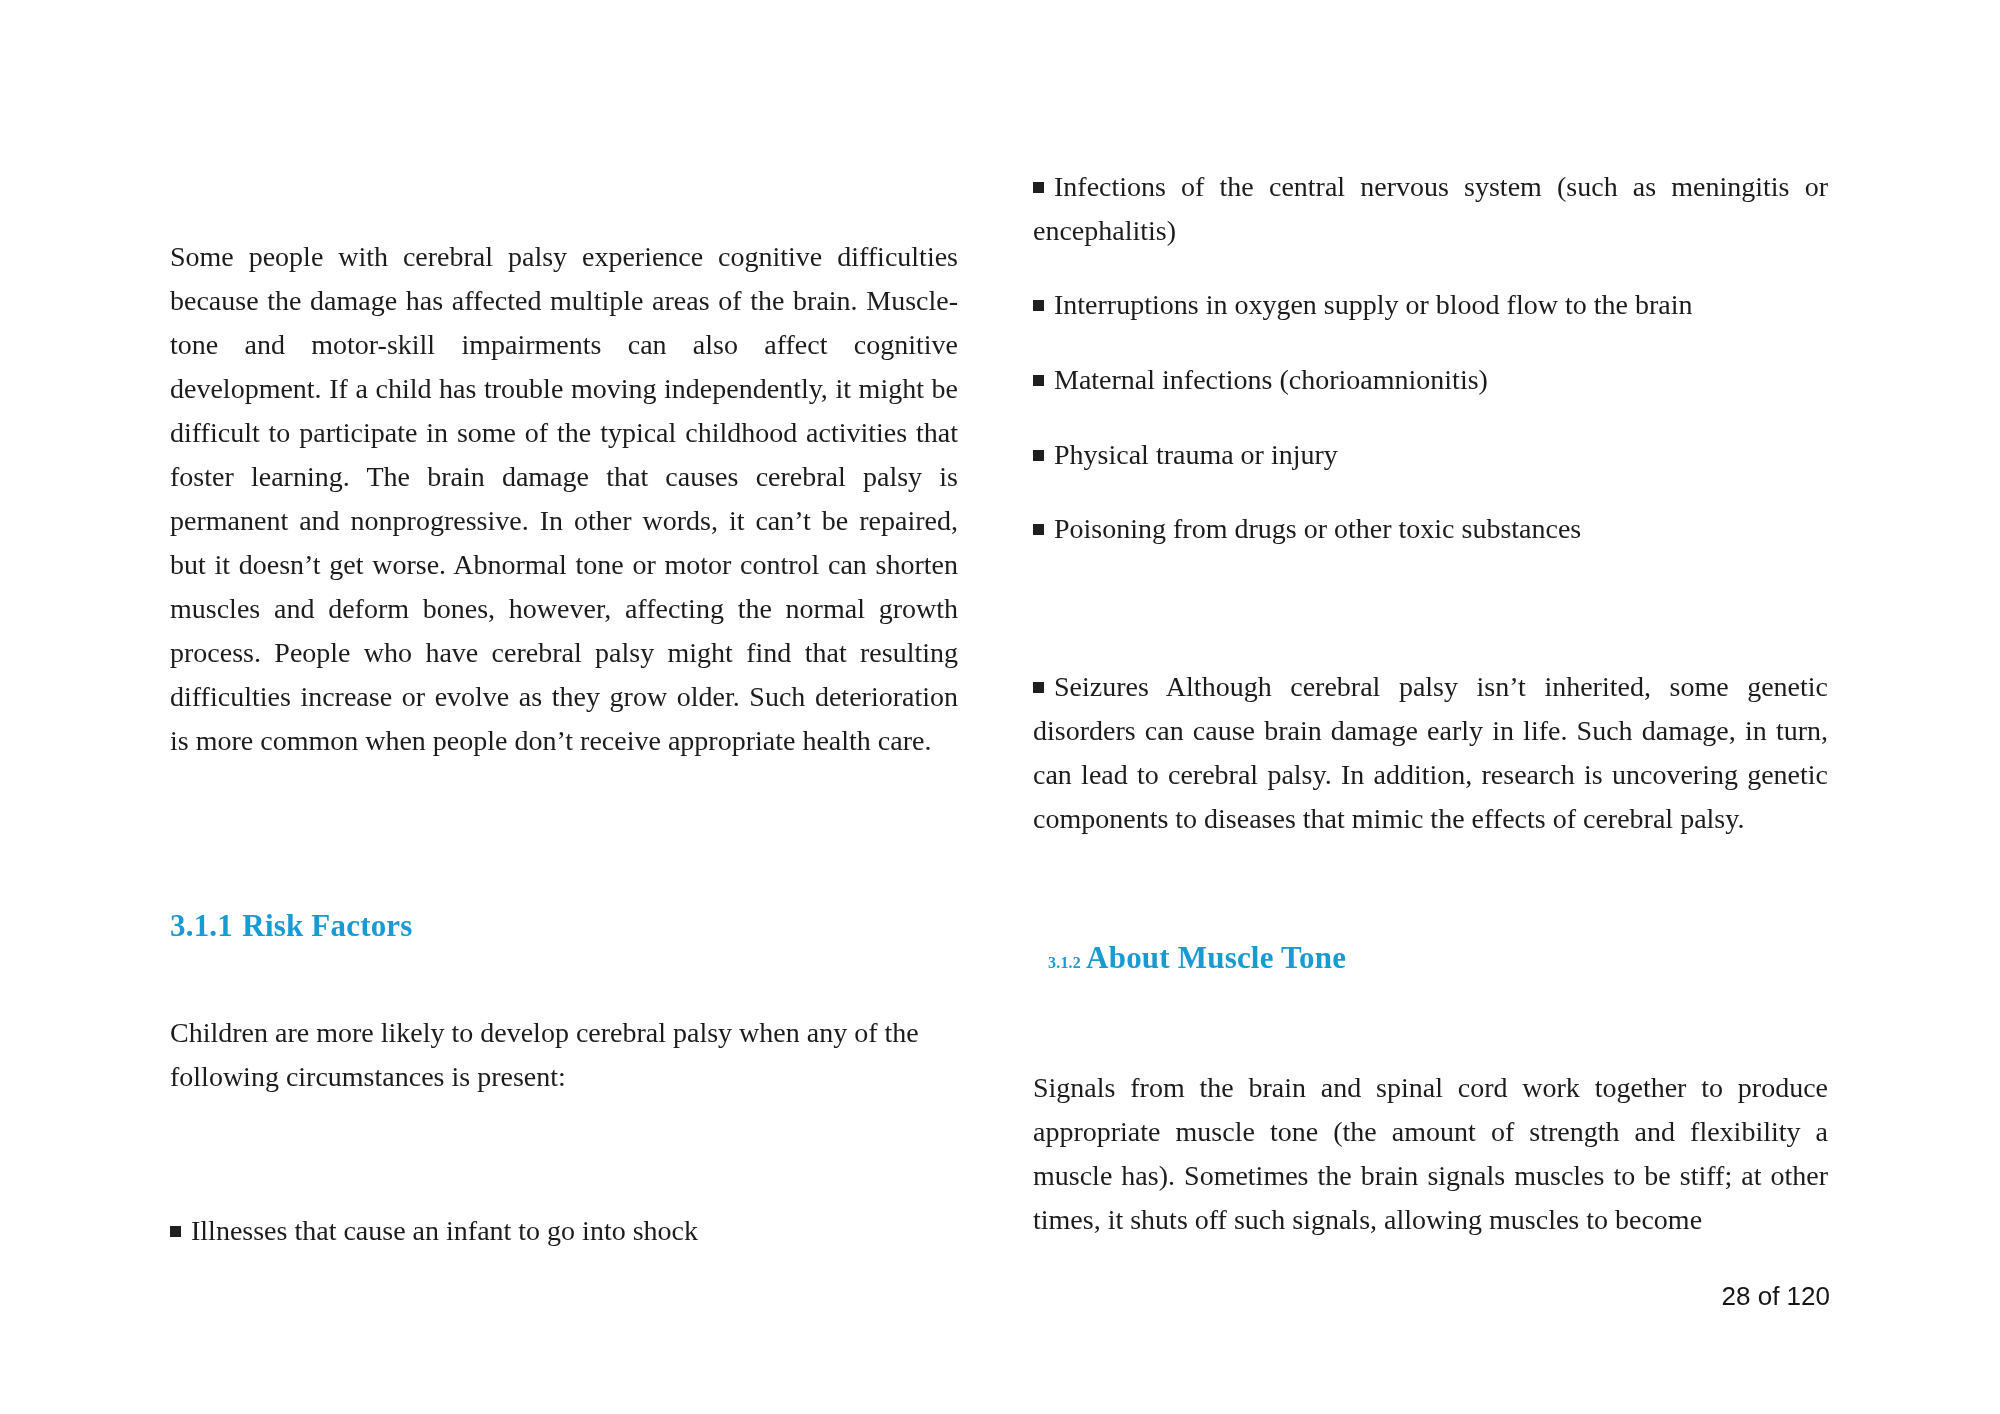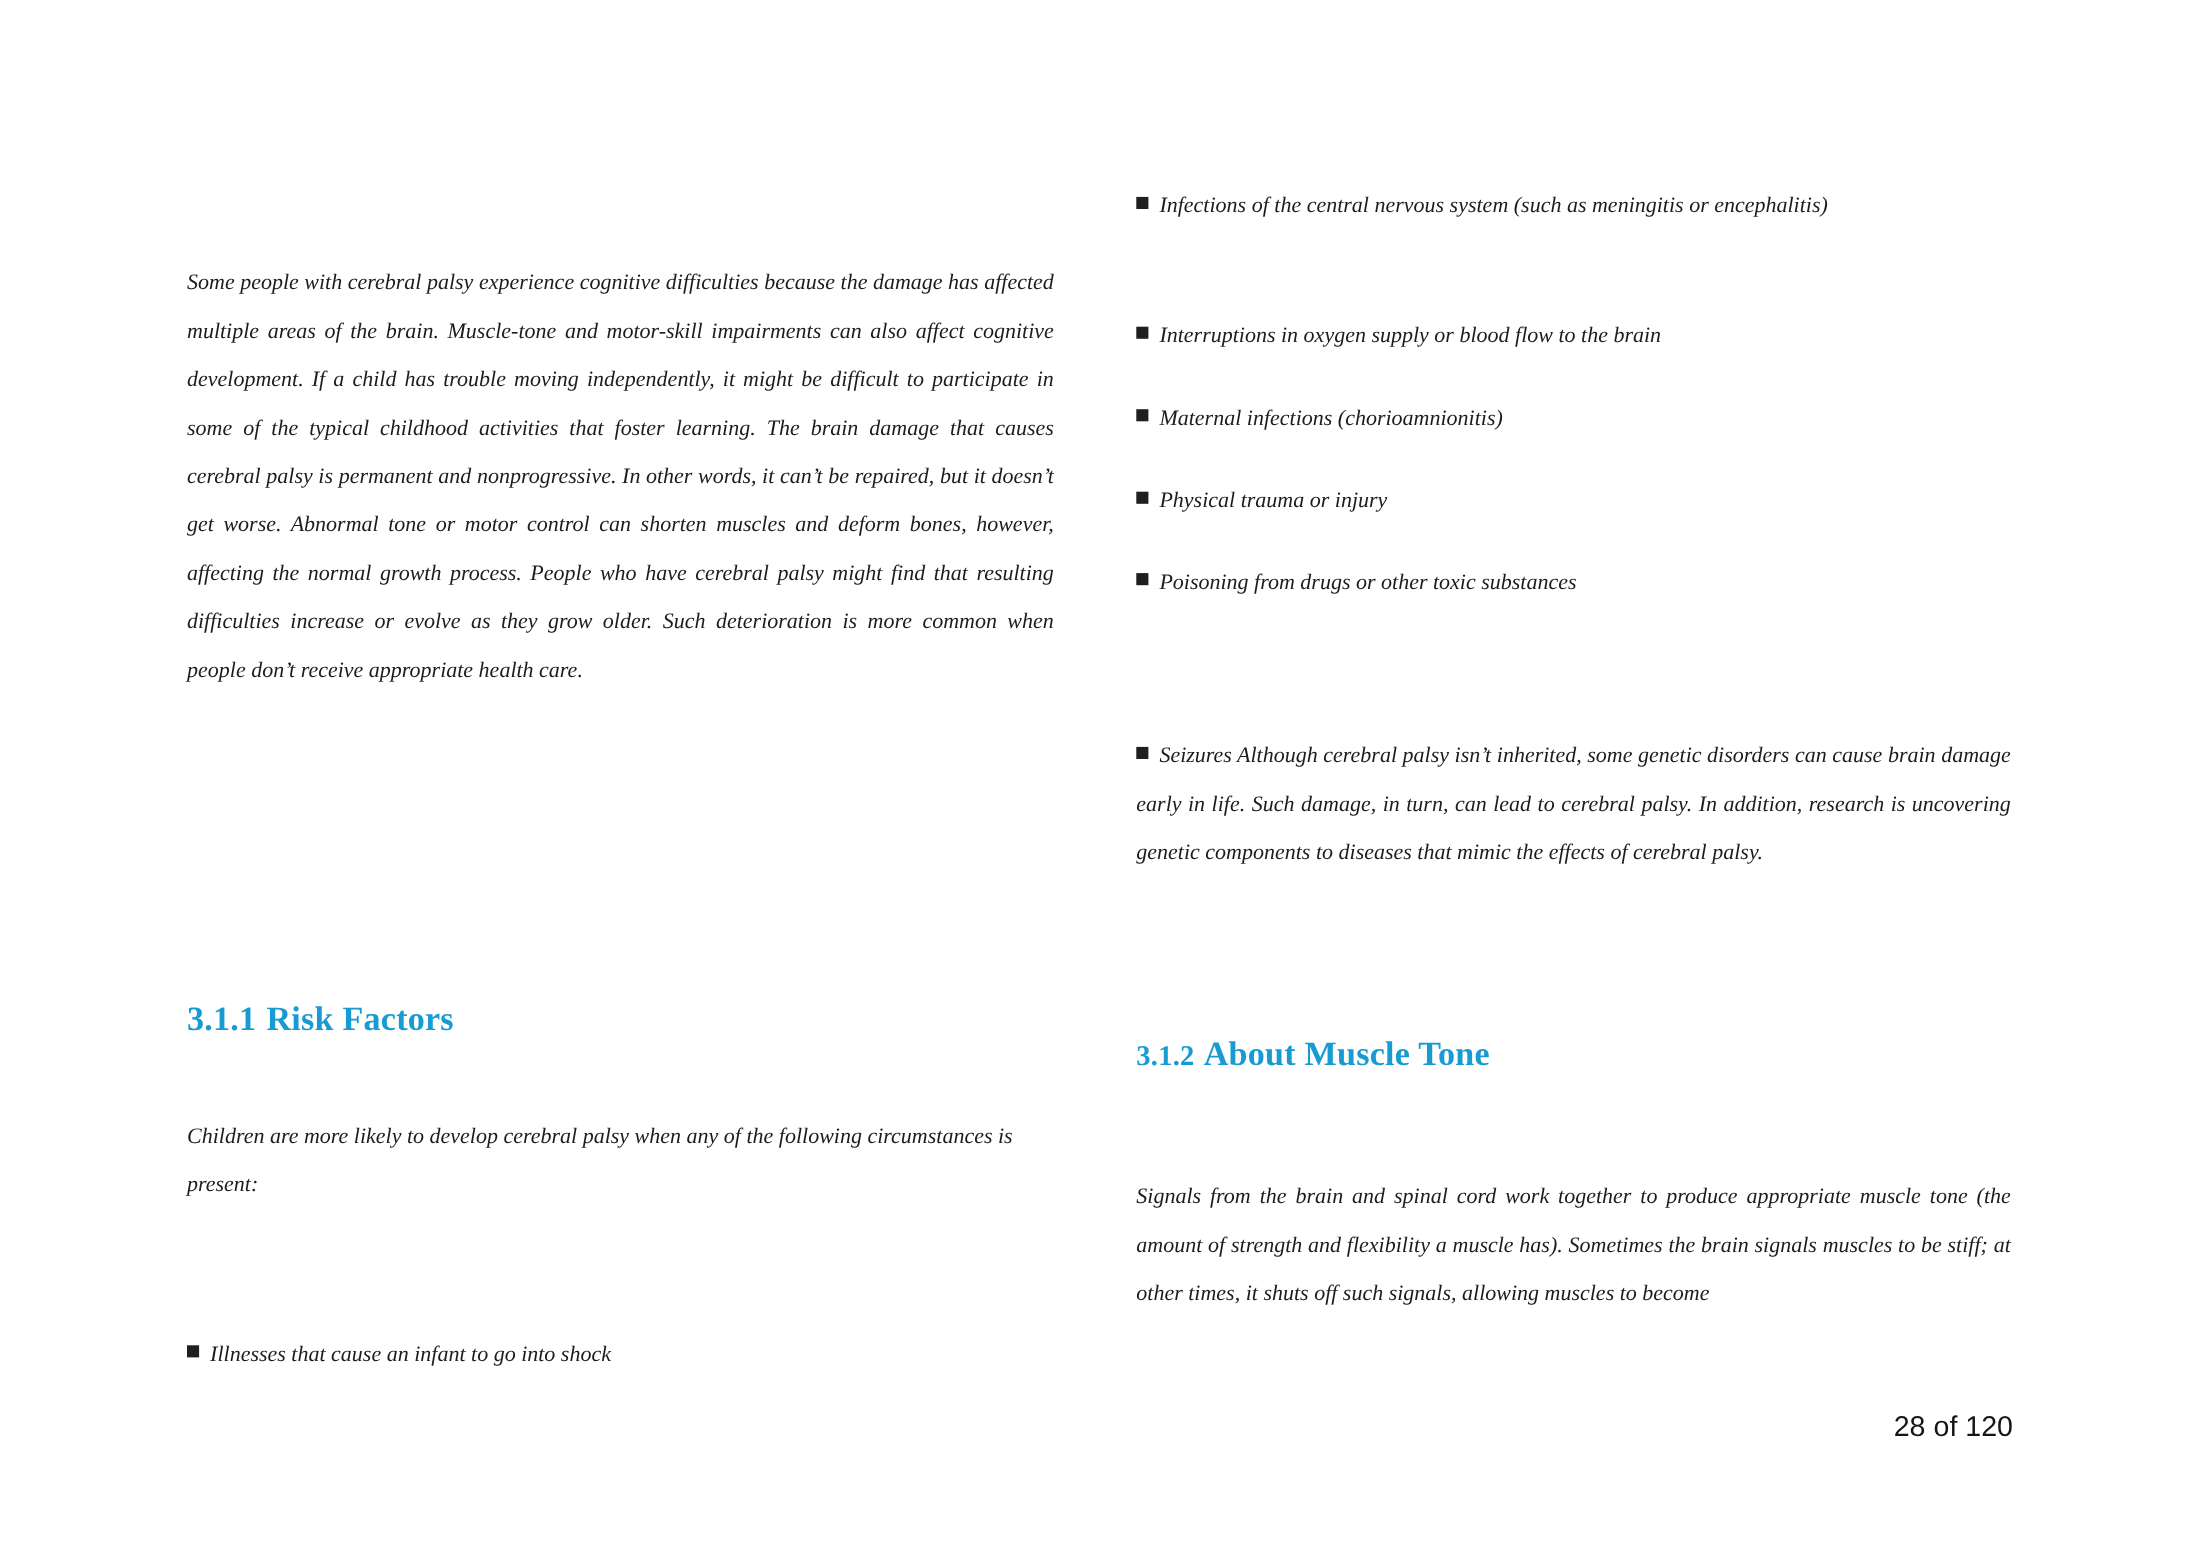--- a/index.html
+++ b/index.html
@@ -12,37 +12,36 @@
     font-family: "Liberation Serif", "DejaVu Serif", serif;
     color: #1c1c1c;
   }
   .col { position: absolute; top: 0; height: 100%; }
   .col-left  { left: 170px;  width: 788px; }
   .col-right { left: 1033px; width: 795px; }
 
   .block { position: absolute; left: 0; right: 0; margin: 0; }
 
   .body-text {
-    font-size: 20px;
+    font-size: 28px;
     line-height: 44px;
     letter-spacing: 0;
     color: #1c1c1c;
-    font-style: italic;
   }
   .justify { text-align: justify; text-justify: inter-word; }
 
   .heading {
     font-size: 31px;
     line-height: 40px;
     font-weight: 700;
     color: #189bd2;
     letter-spacing: 0.2px;
   }
   .heading .h-num { margin-right: 0.30em; }
-  .heading .h-num-small { font-size: 26px; margin-right: 0.32em; }
+  .heading .h-num-small { font-size: 16px; margin-right: 0.32em; margin-left: 15px; }
 
   .bullet-line { }
   .marker {
     display: inline-block;
     width: 11px;
     height: 11px;
     background: #1f1f1f;
     margin-right: 10px;
     vertical-align: baseline;
     position: relative;

